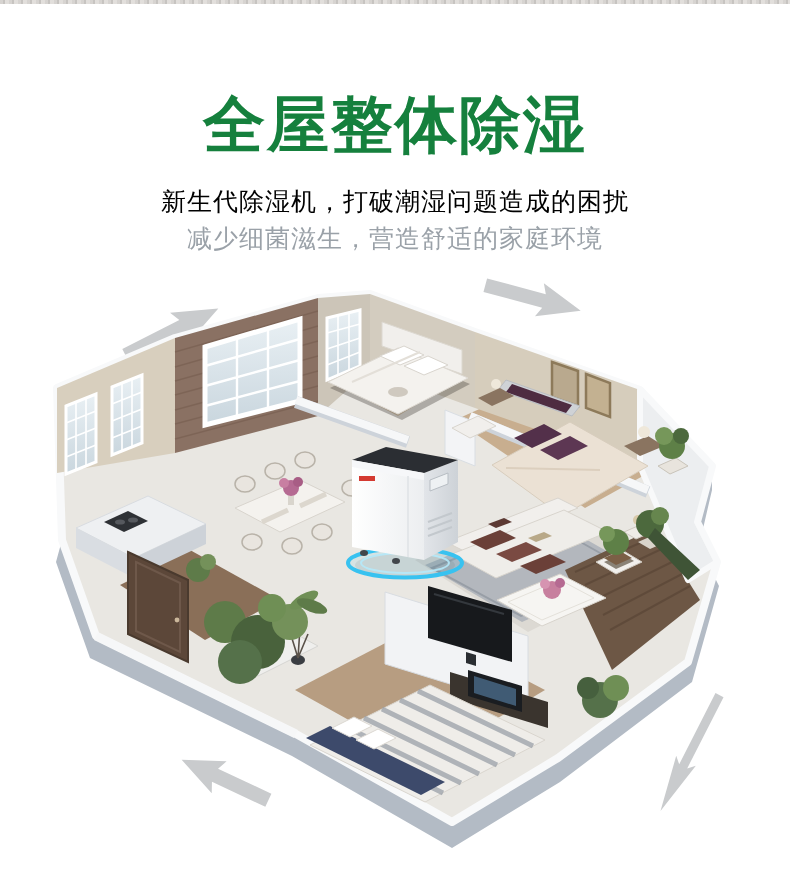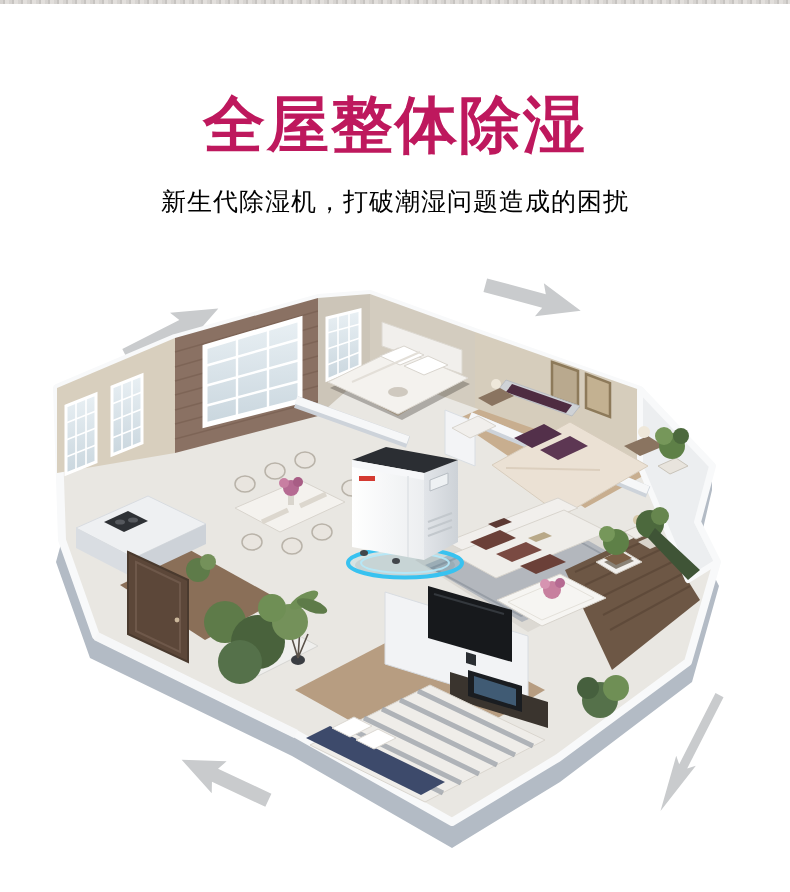--- a/index.html
+++ b/index.html
@@ -17,22 +17,23 @@
   .scene{position:absolute;top:270px;left:0;width:790px;height:622px;}
   svg{display:block;}
 </style>
 </head>
 <body>
 
 <div class="page">
 
   <div class="top-divider"></div>
 
-  <h1 class="page-title" style="color: #be185d;">全屋整体除湿</h1>
+  <h1 class="page-title" style="color: #15803d;">全屋整体除湿</h1>
   <p class="subtitle l1" style="color: #000000;">新生代除湿机，打破潮湿问题造成的困扰</p>
+  <p class="subtitle l2" style="color: rgb(154, 161, 168);">减少细菌滋生，营造舒适的家庭环境</p>
 
   <div class="scene">
   <svg width="790" height="622" viewBox="0 0 790 622" xmlns="http://www.w3.org/2000/svg">
     <defs>
       <linearGradient id="gGlass" x1="0" y1="0" x2="0" y2="1">
         <stop offset="0" stop-color="#e9f0f4"></stop>
             <stop offset="1" stop-color="#c9d6de"></stop>
       </linearGradient>
       <linearGradient id="gBody" x1="0" y1="0" x2="1" y2="0">
         <stop offset="0" stop-color="#ffffff"></stop>

